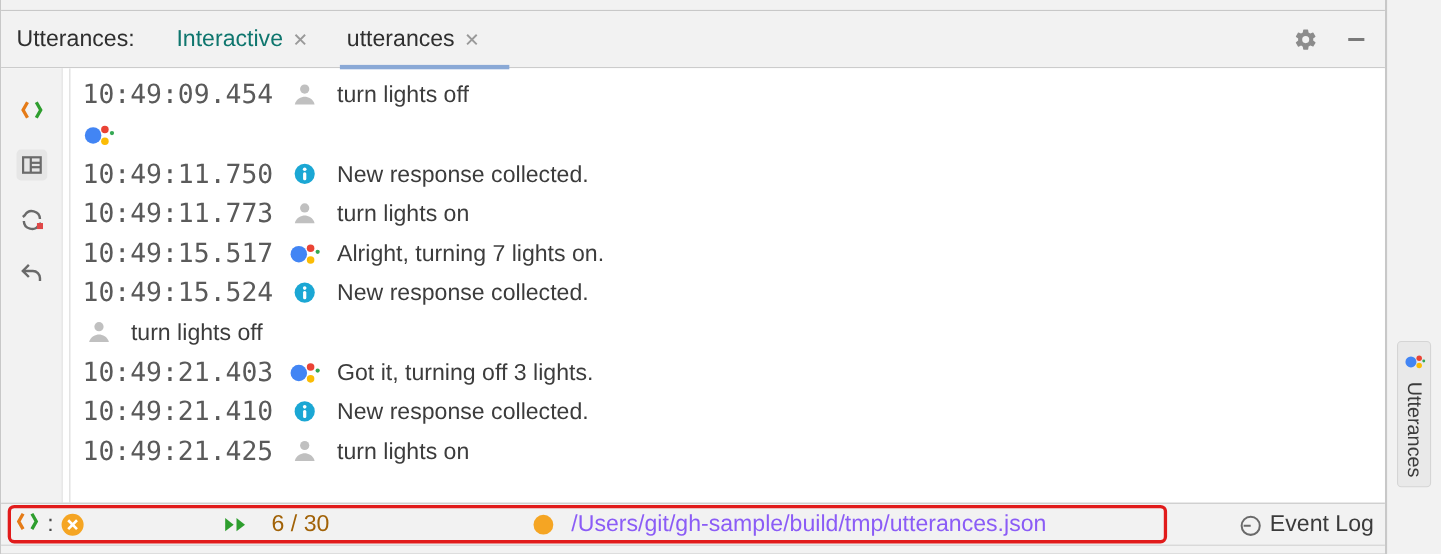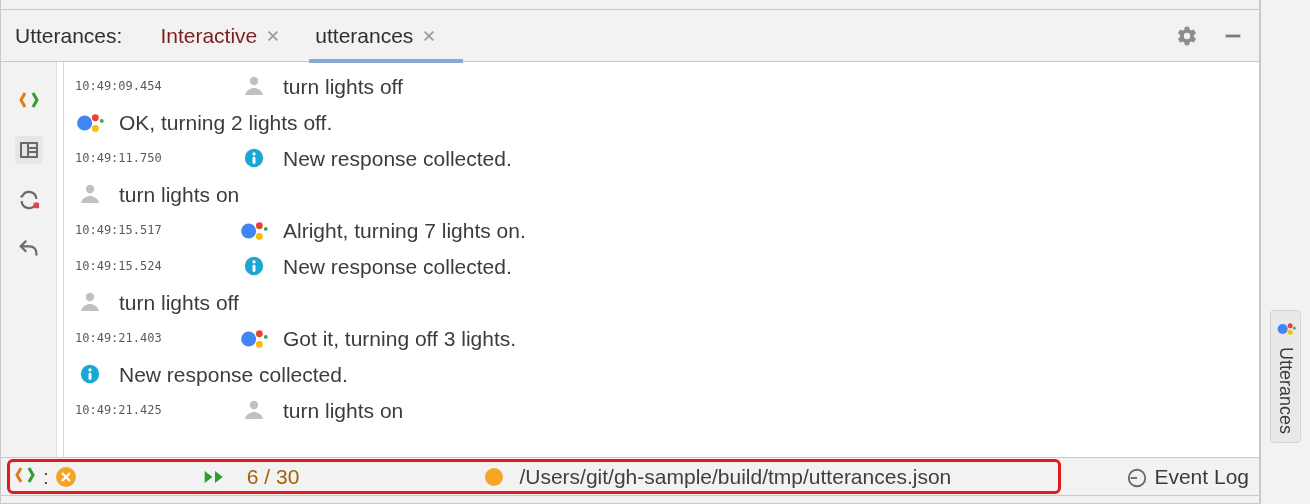--- a/index.html
+++ b/index.html
@@ -34,21 +34,21 @@
     height: 52px;
     padding: 0 14px;
     border-bottom: 1px solid #c8c8c8;
     background: #f2f2f2;
     gap: 22px;
   }
   .tabbar .title { color: #2f2f2f; margin-right: 10px; }
   .tab {
     display: flex; align-items: center;
     height: 52px; padding: 0 6px; gap: 8px;
-    color: #7f1d1d; position: relative;
+    color: #0f766e; position: relative;
   }
   .tab.active { color: #2f2f2f; }
   .tab.active::after {
     content: ""; position: absolute; left: 0; right: -20px; bottom: -1px;
     height: 4px; background: #8aa9d6;
   }
   .closex { width: 16px; height: 16px; color: #9a9a9a; display:flex;align-items:center;justify-content:center; }
   .closex svg { width:14px; height:14px; }
   .tabbar-spacer { flex: 1; }
   .gear, .minimize { width: 24px; height: 24px; color: #7a7a7a; display:flex;align-items:center;justify-content:center; }
@@ -76,21 +76,21 @@
     position: absolute; top: 0; bottom: 0; left: 6px; width: 1px; background: #d9d9d9;
   }
   .rows { padding-left: 18px; }
   .row {
     display: flex; align-items: center;
     height: 36px; gap: 14px;
     line-height: 1;
   }
   .ts {
     font-family: ui-monospace, Menlo, Consolas, monospace;
-    font-size: 12px; color: #5a5a5a;
+    font-size: 24px; color: #5a5a5a;
     min-width: 150px;
   }
   .ic { width: 30px; display:flex; align-items:center; justify-content:center; }
   .msg { color: #3c3c3c; }
   .user-ic svg { width: 24px; height: 24px; color: #b9b9b9; }
   .info-ic svg { width: 22px; height: 22px; }
   .assist-ic { width: 30px; height: 30px; position: relative; }
 
   .statusbar {
     height: 38px;
@@ -108,21 +108,21 @@
     border: 3px solid #e11b1b; border-radius: 6px;
     pointer-events: none;
   }
   .status-left { display:flex; align-items:center; gap: 6px; }
   .status-colon { color: #4a4a4a; margin-left: 2px; }
   .orange-x { width:22px;height:22px; }
   .play2 { display:flex; margin-left: 110px; }
   .play2 svg { width: 24px; height: 18px; }
   .count { color: #a16207; margin-left: 4px; }
   .orange-dot { width: 18px; height:18px; border-radius:50%; background:#f5a523; margin-left: 170px; }
-  .path { color: #404040; text-align: center; }
+  .path { color: #8b5cf6; text-align: center; }
   .status-spacer { flex:1; }
   .eventlog { display:flex; align-items:flex-end; gap:6px; color:#3b3b3b; margin-right:-4px;}
   .eventlog svg { width: 22px; height:22px; }
   .bottomspacer { height: 8px; border-top: 1px solid #c8c8c8; background:#f2f2f2; }
 
   .rightrail {
     width: 50px;
     background: #f2f2f2;
     border-left: 1px solid #c8c8c8;
     display:flex; flex-direction:column; align-items:center;
@@ -224,32 +224,32 @@
                 </svg>
               </span>
               <span class="msg">turn lights off</span>
             </div>
             <div class="row">
               <span class="ic assist-ic">
                 <svg viewBox="0 0 28 24" width="30" height="26">
                   <use href="#assist-ic"></use>
                 </svg>
               </span>
-              <span class="msg">OK, turning 2 lights off.</span>
             </div>
             <div class="row">
               <span class="ts">10:49:11.750</span>
               <span class="ic info-ic">
                 <svg viewBox="0 0 24 24" width="22" height="22">
                   <use href="#info-ic"></use>
                 </svg>
               </span>
               <span class="msg">New response collected.</span>
             </div>
             <div class="row">
+              <span class="ts">10:49:11.773</span>
               <span class="ic user-ic">
                 <svg viewBox="0 0 24 24" width="24" height="24">
                   <use href="#user-ic"></use>
                 </svg>
               </span>
               <span class="msg">turn lights on</span>
             </div>
             <div class="row">
               <span class="ts">10:49:15.517</span>
               <span class="ic assist-ic">
@@ -279,20 +279,21 @@
             <div class="row">
               <span class="ts">10:49:21.403</span>
               <span class="ic assist-ic">
                 <svg viewBox="0 0 28 24" width="30" height="26">
                   <use href="#assist-ic"></use>
                 </svg>
               </span>
               <span class="msg">Got it, turning off 3 lights.</span>
             </div>
             <div class="row">
+              <span class="ts">10:49:21.410</span>
               <span class="ic info-ic">
                 <svg viewBox="0 0 24 24" width="22" height="22">
                   <use href="#info-ic"></use>
                 </svg>
               </span>
               <span class="msg">New response collected.</span>
             </div>
             <div class="row">
               <span class="ts">10:49:21.425</span>
               <span class="ic user-ic">

